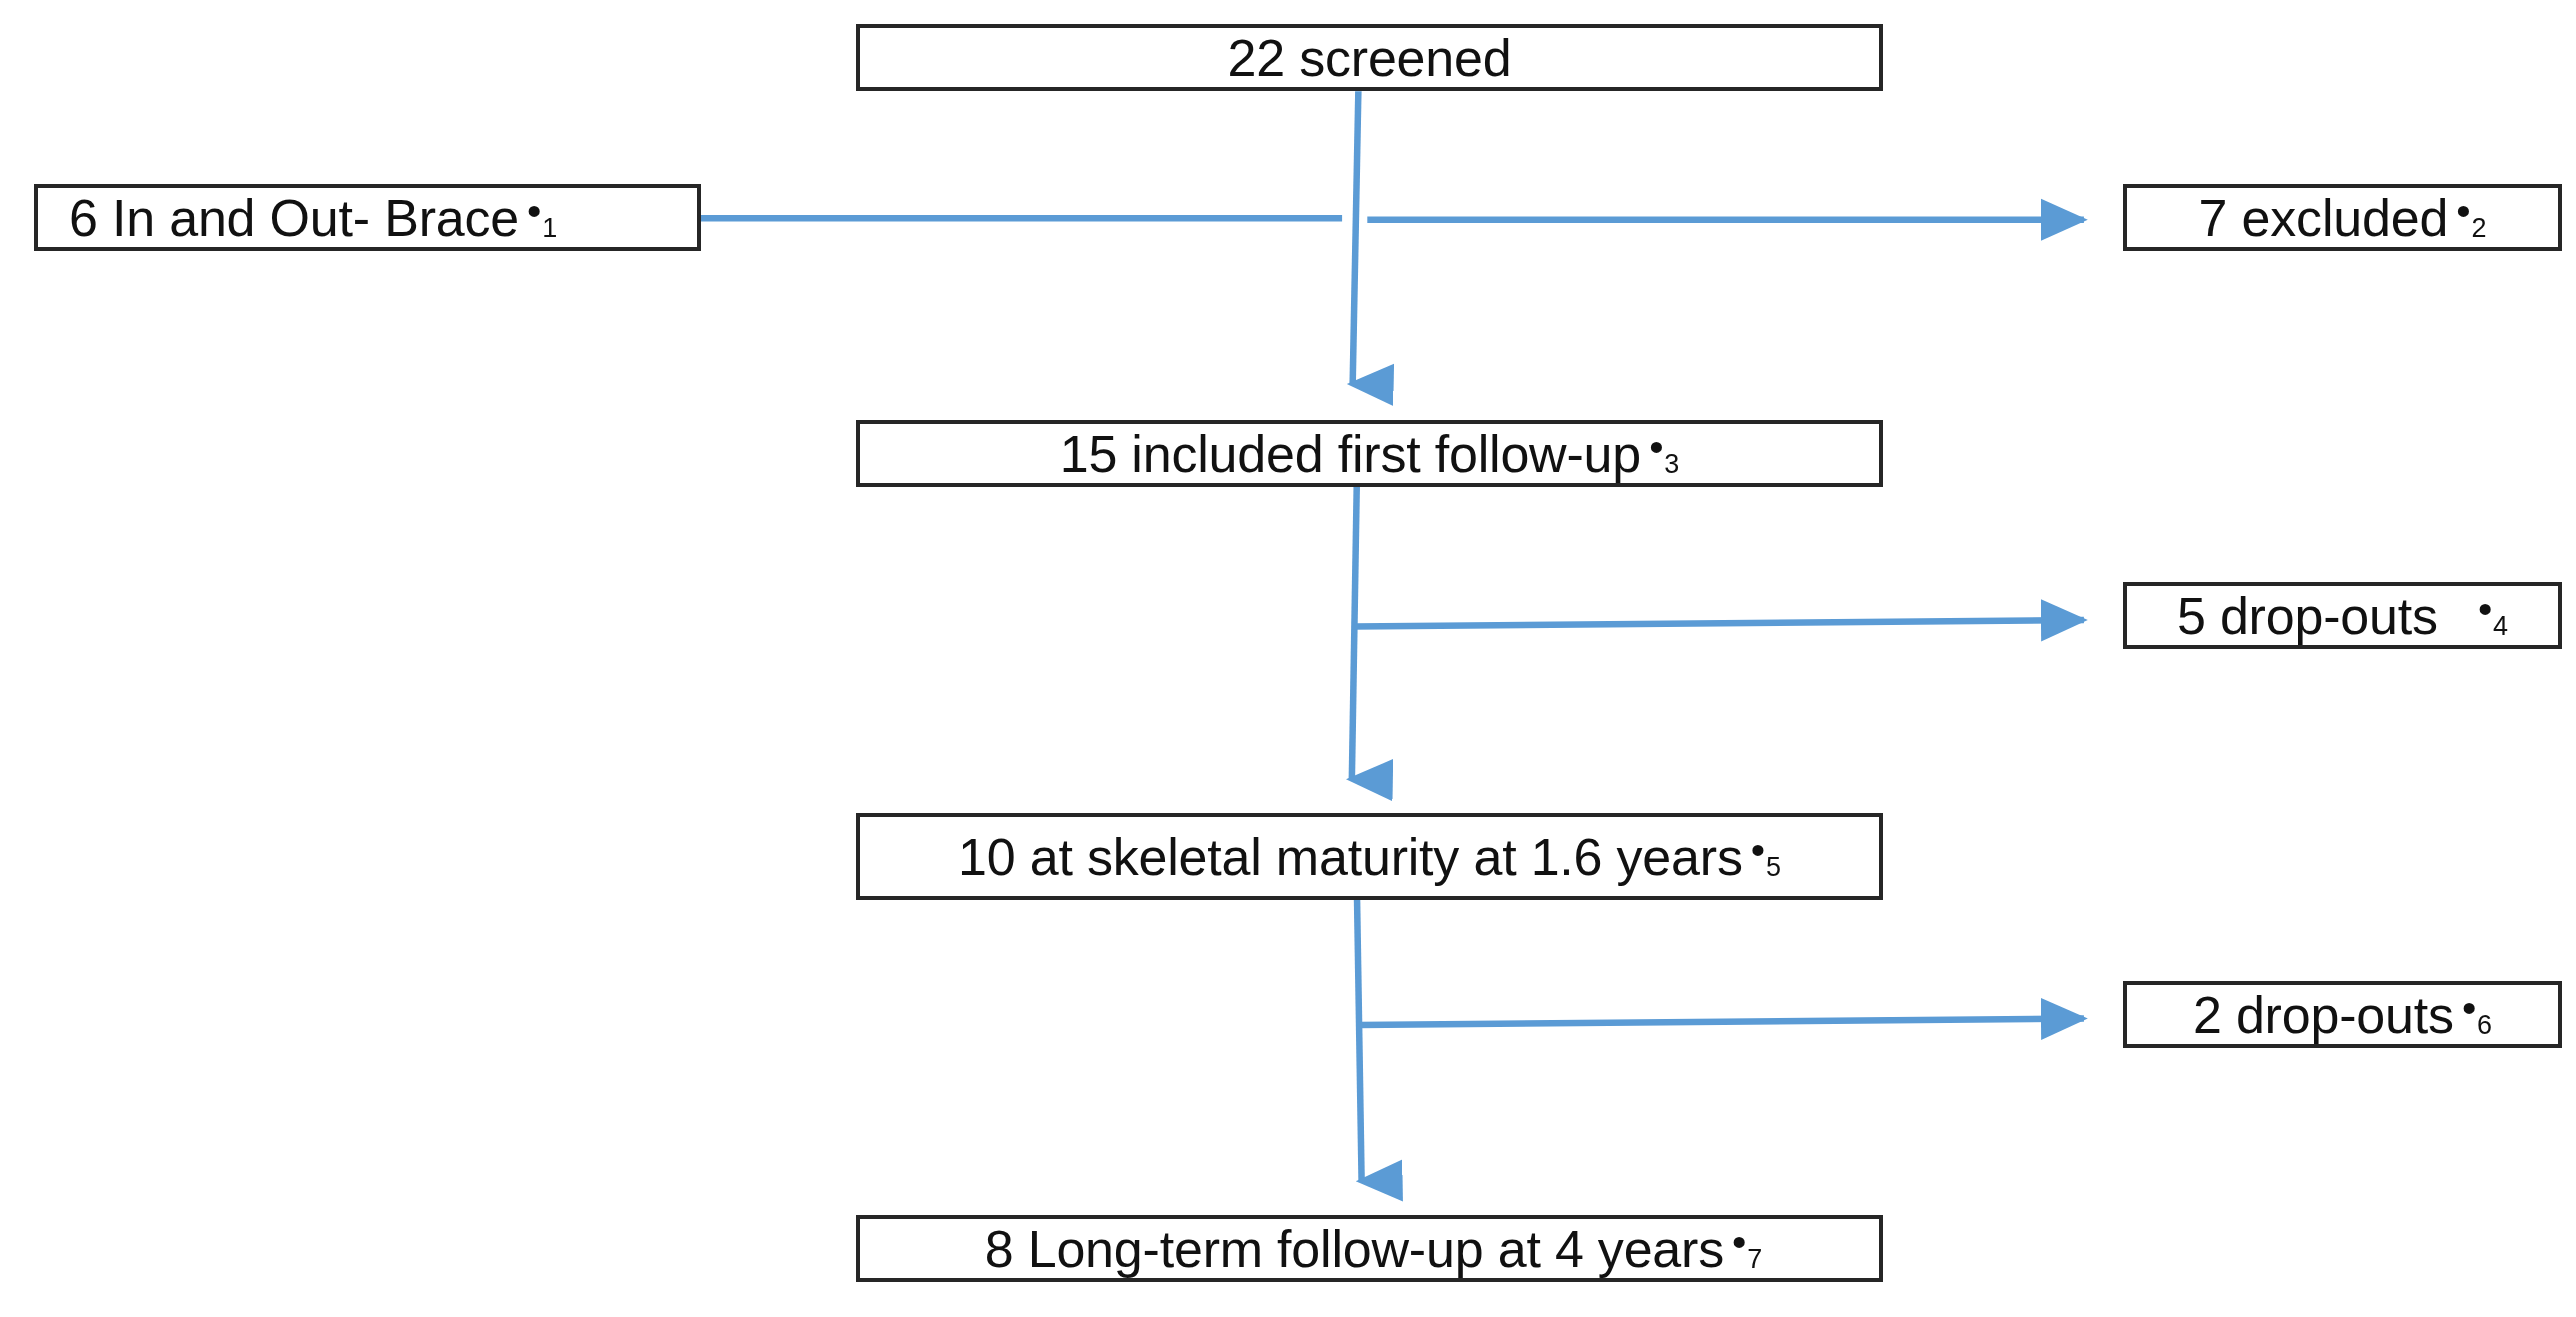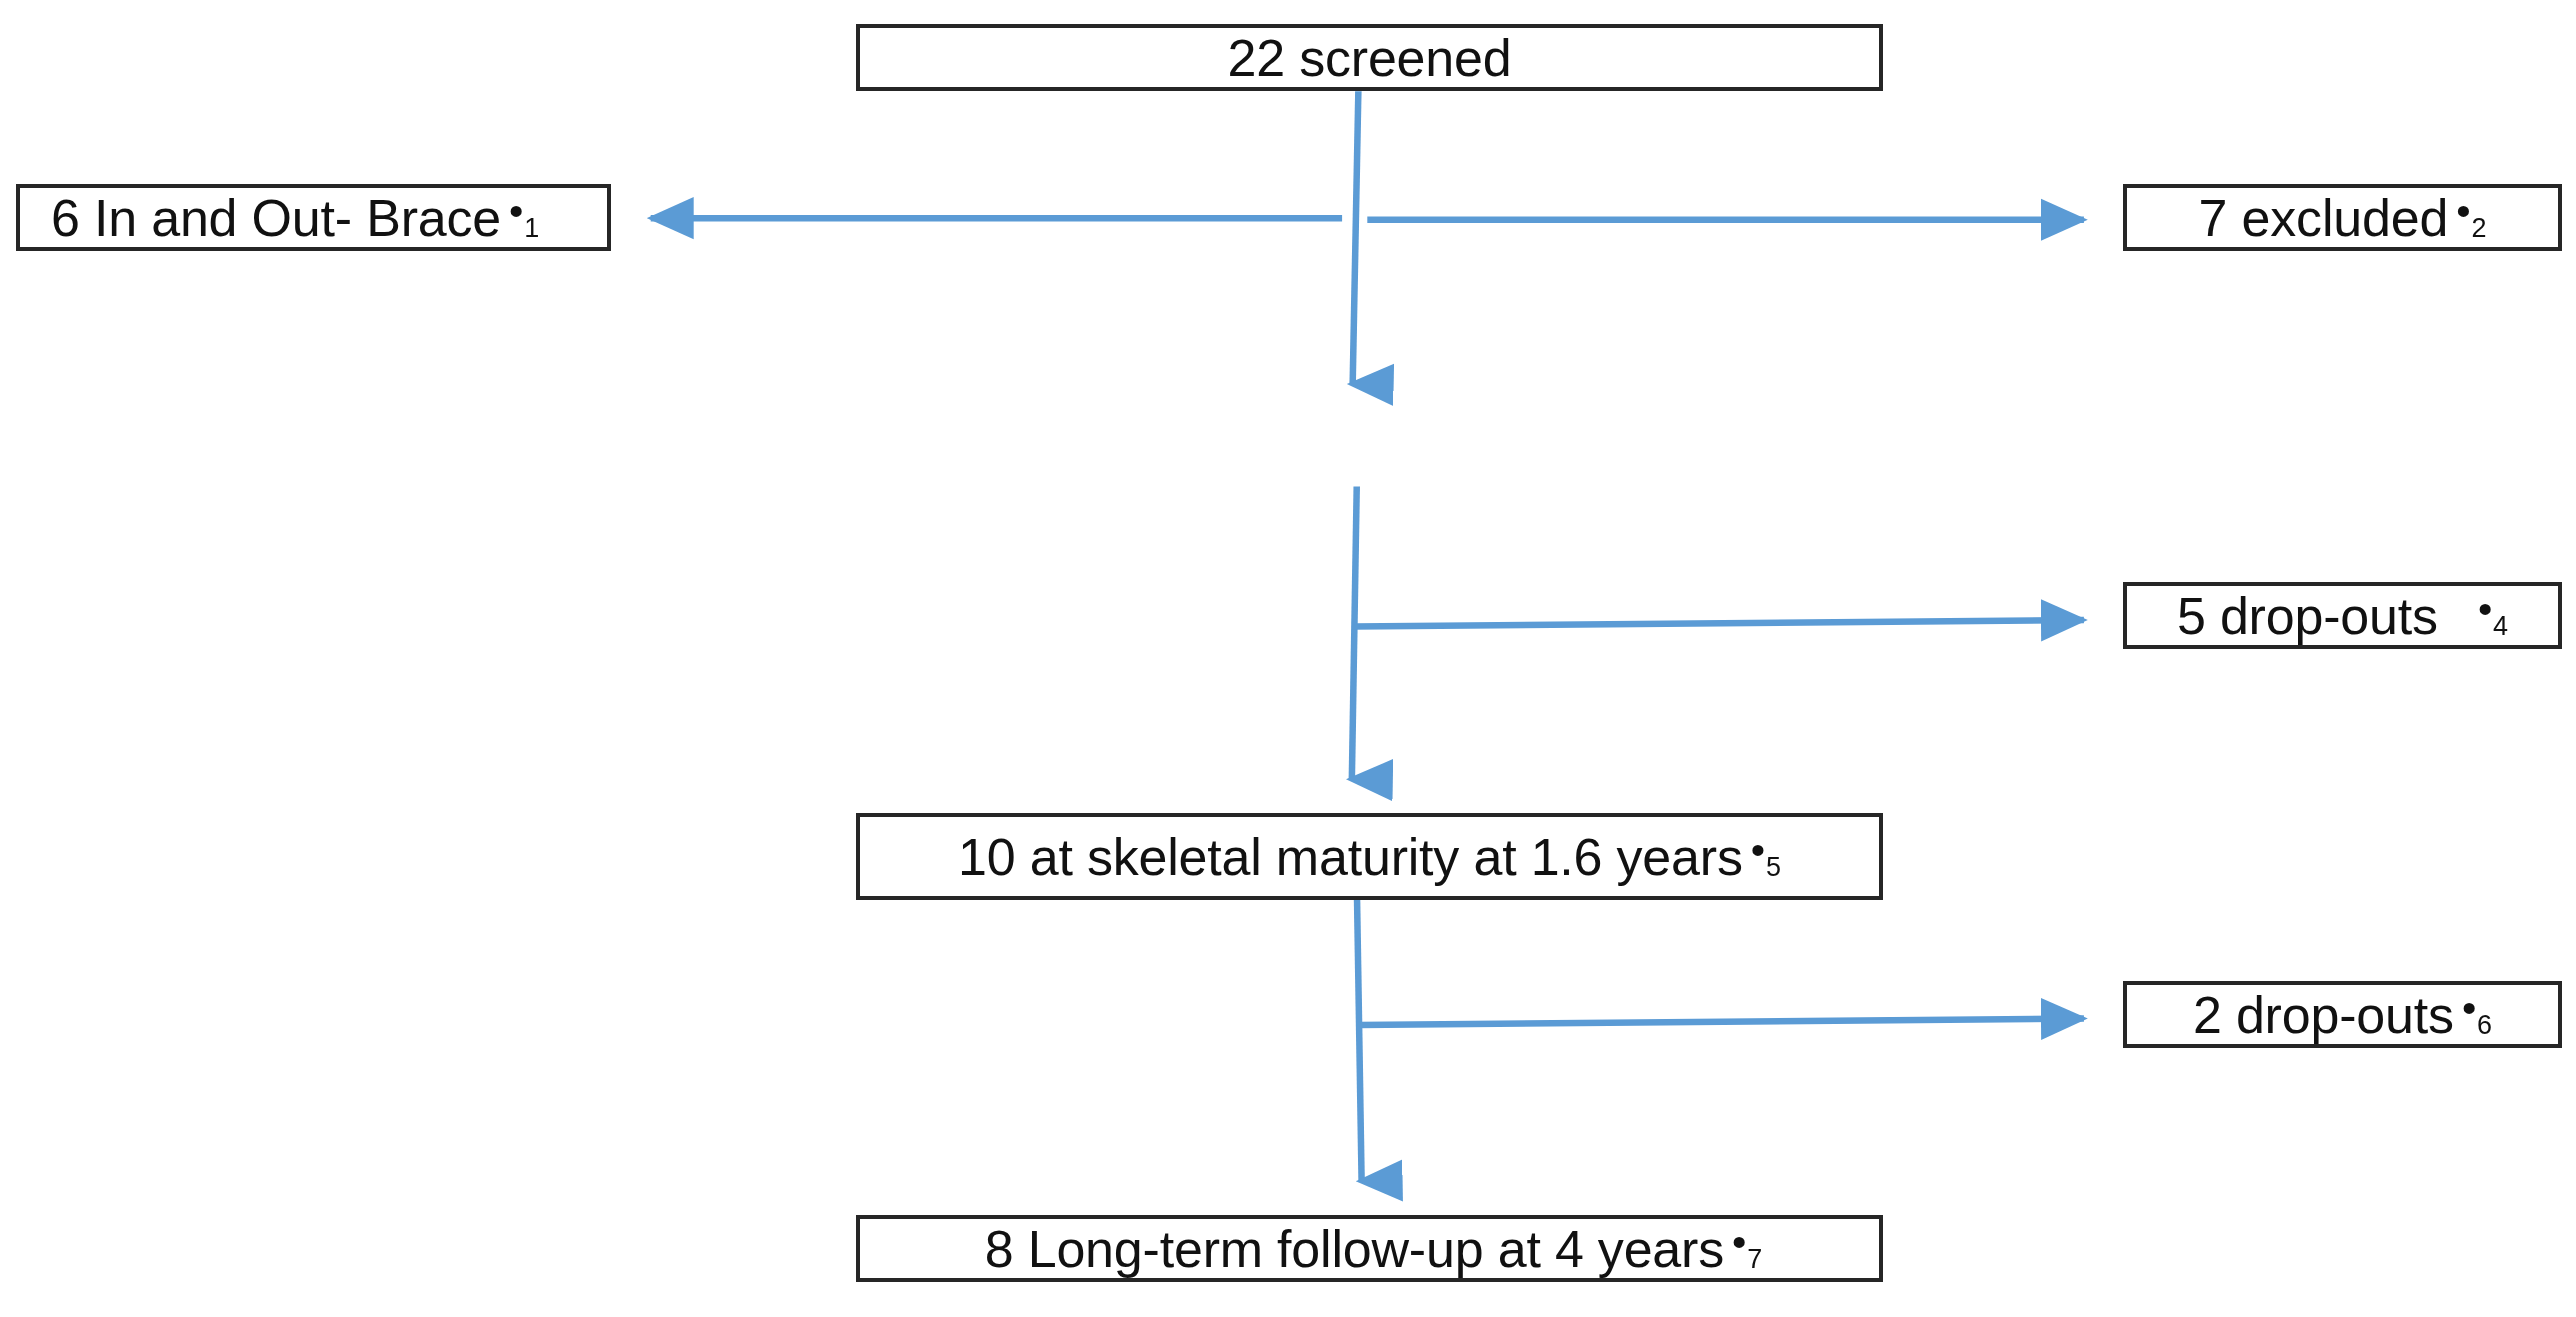--- a/index.html
+++ b/index.html
@@ -62,21 +62,21 @@
     vertical-align: baseline;
     line-height: 1;
     margin-left: 0.8px;
   }
   
   #node-screened   { left: 856px; top: 24.4px;   width: 1027px; height: 67px; }
   #node-included   { left: 856px; top: 420px;  width: 1027px; height: 67px; }
   #node-maturity   { left: 856px; top: 813px; width: 1027px; height: 87px; }
   #node-longterm   { left: 856px; top: 1215px; width: 1027px; height: 67px; padding-left: 8px; }
   
-  #node-brace      { left: 16px;   top: 184px;  width: 595px;  height: 67px;  justify-content: flex-start; padding-left: 31px; align-items: center; }
+  #node-brace      { left: 34px;   top: 184px;  width: 667px;  height: 67px;  justify-content: flex-start; padding-left: 31px; align-items: center; }
   #node-excluded   { left: 2123px; top: 184px;  width: 439px;  height: 67px; }
   #node-dropouts5  { left: 2123px; top: 582px;  width: 439px;  height: 67px; gap: 32px; }
   #node-dropouts2  { left: 2123px; top: 981px; width: 439px;  height: 67px; }
 </style>
 </head>
 <body>
 
 <div id="canvas">
 
   <svg id="wires" viewBox="0 0 3167 1620" width="2576" height="1318" xmlns="http://www.w3.org/2000/svg">
@@ -128,20 +128,24 @@
   <div class="node" id="node-brace">
     <span class="label">6 In and Out- Brace</span>
     <span class="marker"><span class="dot">•</span><span class="num">1</span></span>
   </div>
 
   <div class="node" id="node-excluded">
     <span class="label">7 excluded</span>
     <span class="marker"><span class="dot">•</span><span class="num">2</span></span>
   </div>
 
+  <div class="node" id="node-included">
+    <span class="label">15 included first follow-up</span>
+    <span class="marker"><span class="dot">•</span><span class="num">3</span></span>
+  </div>
 
   <div class="node" id="node-dropouts5">
     <span class="label">5 drop-outs</span>
     <span class="marker"><span class="dot">•</span><span class="num">4</span></span>
   </div>
 
   <div class="node" id="node-maturity">
     <span class="label">10 at skeletal maturity at 1.6 years</span>
     <span class="marker"><span class="dot">•</span><span class="num">5</span></span>
   </div>

